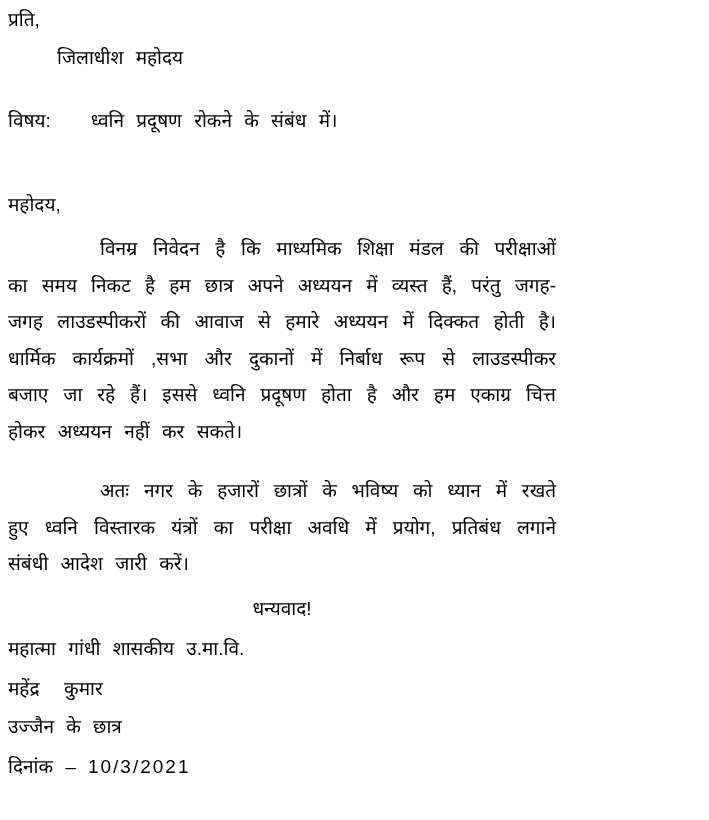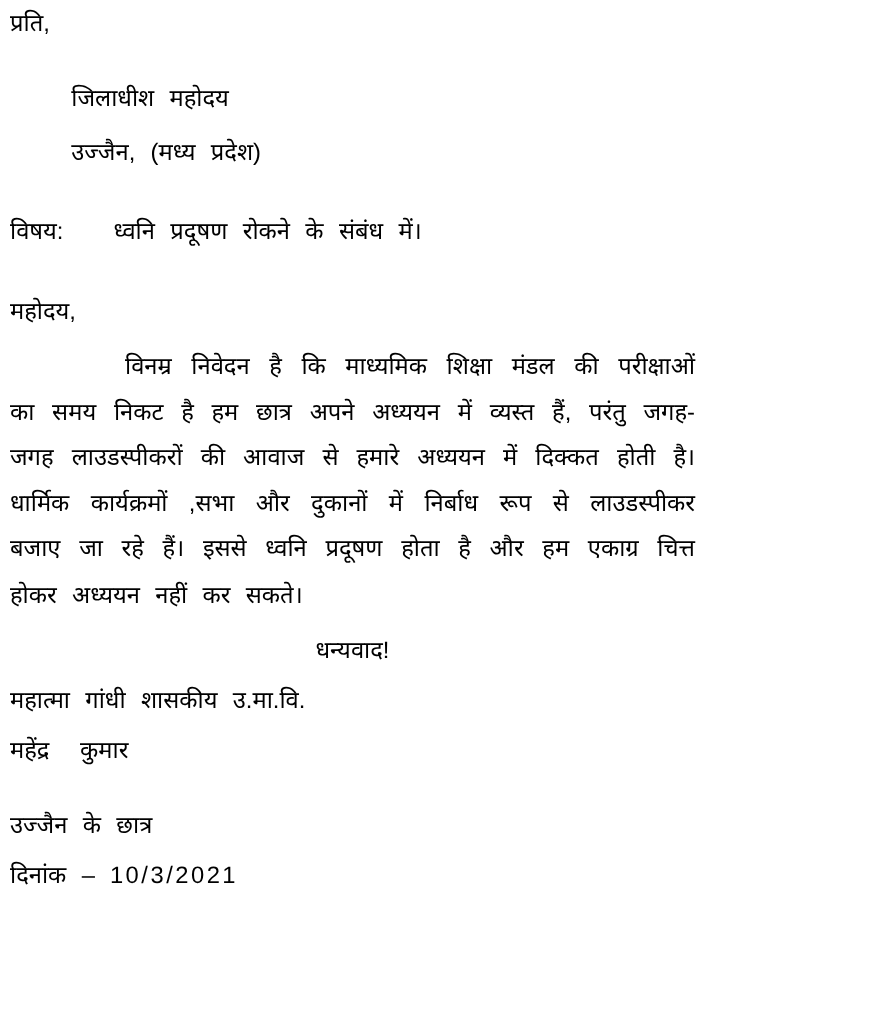--- a/index.html
+++ b/index.html
@@ -18,24 +18,24 @@
     font-family: "Liberation Sans", "DejaVu Sans", sans-serif;
     font-size: 19px;
     word-spacing: 7px;
     overflow: hidden;
   }
   .line {
     line-height: 24px;
     white-space: pre-wrap;
   }
   .indent-recipient { margin-left: 49px; }
-  .mt20 { margin-top: 36px; }
+  .mt20 { margin-top: 14px; }
   .mt19 { margin-top: 19px; }
   .mt39 { margin-top: 39px; }
-  .mt40 { margin-top: 40px; }
+  .mt40 { margin-top: 60px; }
   .mt42 { margin-top: 42px; }
   .mt16 { margin-top: 16px; }
   .subject-row {
     display: flex;
     align-items: flex-start;
     line-height: 24px;
   }
   .subject-gap { width: 40px; flex: 0 0 auto; }
   .para {
     margin: 0;
@@ -55,32 +55,32 @@
 </style>
 </head>
 <body>
 
 <div class="page">
 
   <div class="line">प्रति,</div>
 
   <div class="line indent-recipient mt20">जिलाधीश महोदय</div>
 
-  <div class="line indent-recipient mt19">उज्जैन, (मध्य प्रदेश)</div>
 
   <div class="subject-row mt39">
     <span>विषय:</span>
     <span class="subject-gap"></span>
     <span>ध्वनि प्रदूषण रोकने के संबंध में।</span>
   </div>
 
   <div class="line mt40">महोदय,</div>
 
   <p class="para para-1">विनम्र निवेदन है कि माध्यमिक शिक्षा मंडल की परीक्षाओं का समय निकट है हम छात्र अपने अध्ययन में व्यस्त हैं, परंतु जगह-जगह लाउडस्पीकरों की आवाज से हमारे अध्ययन में दिक्कत होती है। धार्मिक कार्यक्रमों ,सभा और दुकानों में निर्बाध रूप से लाउडस्पीकर बजाए जा रहे हैं। इससे ध्वनि प्रदूषण होता है और हम एकाग्र चित्त होकर अध्ययन नहीं कर सकते।</p>
 
+  <p class="para para-2">अतः नगर के हजारों छात्रों के भविष्य को ध्यान में रखते हुए ध्वनि विस्तारक यंत्रों का परीक्षा अवधि में प्रयोग, प्रतिबंध लगाने संबंधी आदेश जारी करें।</p>
 
   <div class="thanks">धन्यवाद!</div>
 
 
   <div class="line mt16">महात्मा गांधी शासकीय उ.मा.वि.</div>
 
   <div class="line mt16">महेंद्र  कुमार</div>
 
   <div class="line mt20">उज्जैन के छात्र</div>
 

